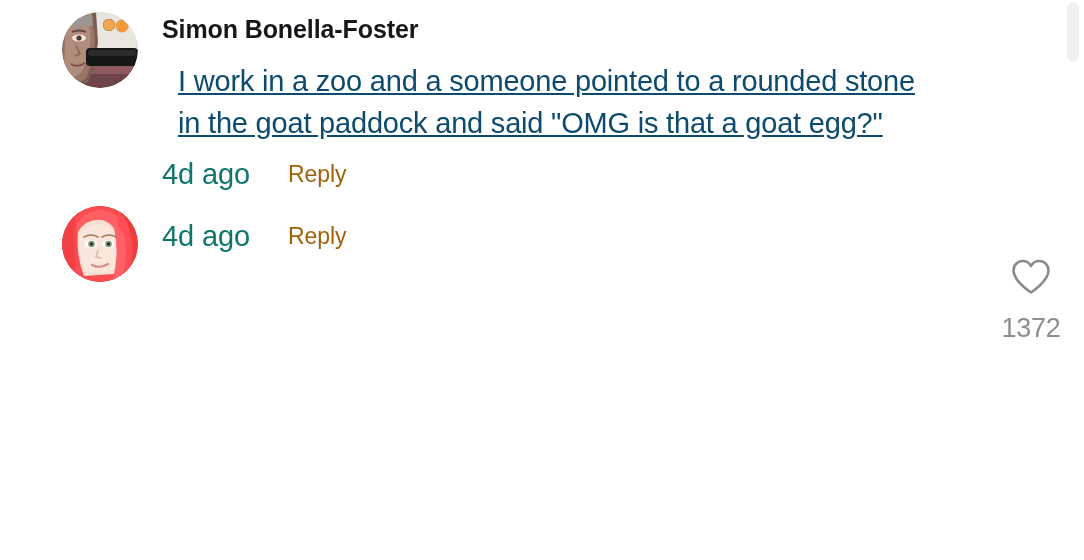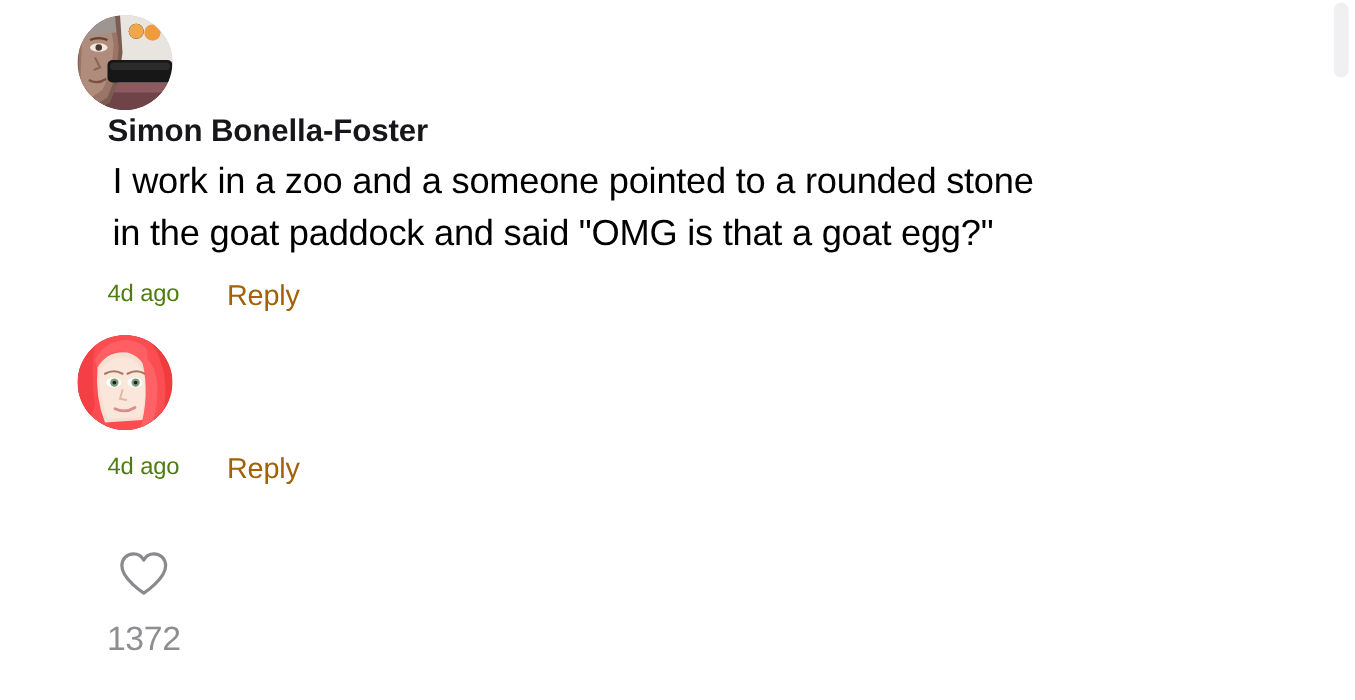--- a/index.html
+++ b/index.html
@@ -23,21 +23,20 @@
     box-sizing: border-box;
     padding: 0;
   }
 
   .comment {
     display: flex;
     align-items: flex-start;
     padding: 0 0 0 62px;
     box-sizing: border-box;
     position: relative;
-    flex-direction: column;
   }
   .comment-1 { padding-top: 12px; }
   .comment-2 { padding-top: 18px; }
 
   
   .avatar {
     width: 76px;
     height: 76px;
     border-radius: 50%;
     overflow: hidden;
@@ -60,36 +59,37 @@
     font-weight: bold;
     color: #17161a;
     letter-spacing: -0.1px;
     line-height: 30px;
     margin: 0 0 4px 0;
     white-space: nowrap;
   }
 
   .comment-text {
     font-size: 29px;
-    color: #000000;
+    color: #0c4a6e;
     line-height: 42px;
     letter-spacing: -0.2px;
-    margin: 4px;
+    margin: 16px;
     max-width: 760px;
     word-wrap: break-word;
+    text-decoration: underline;
   }
 
   .meta-row {
     display: flex;
     align-items: center;
     margin-top: 14px;
   }
   .meta-time {
-    font-size: 19px;
-    color: #4d7c0f;
+    font-size: 29px;
+    color: #0f766e;
     line-height: 28px;
     letter-spacing: -0.1px;
   }
   .meta-reply {
     font-size: 23px;
     color: #a16207;
     line-height: 28px;
     letter-spacing: -0.1px;
     margin-left: 38px;
     cursor: pointer;

